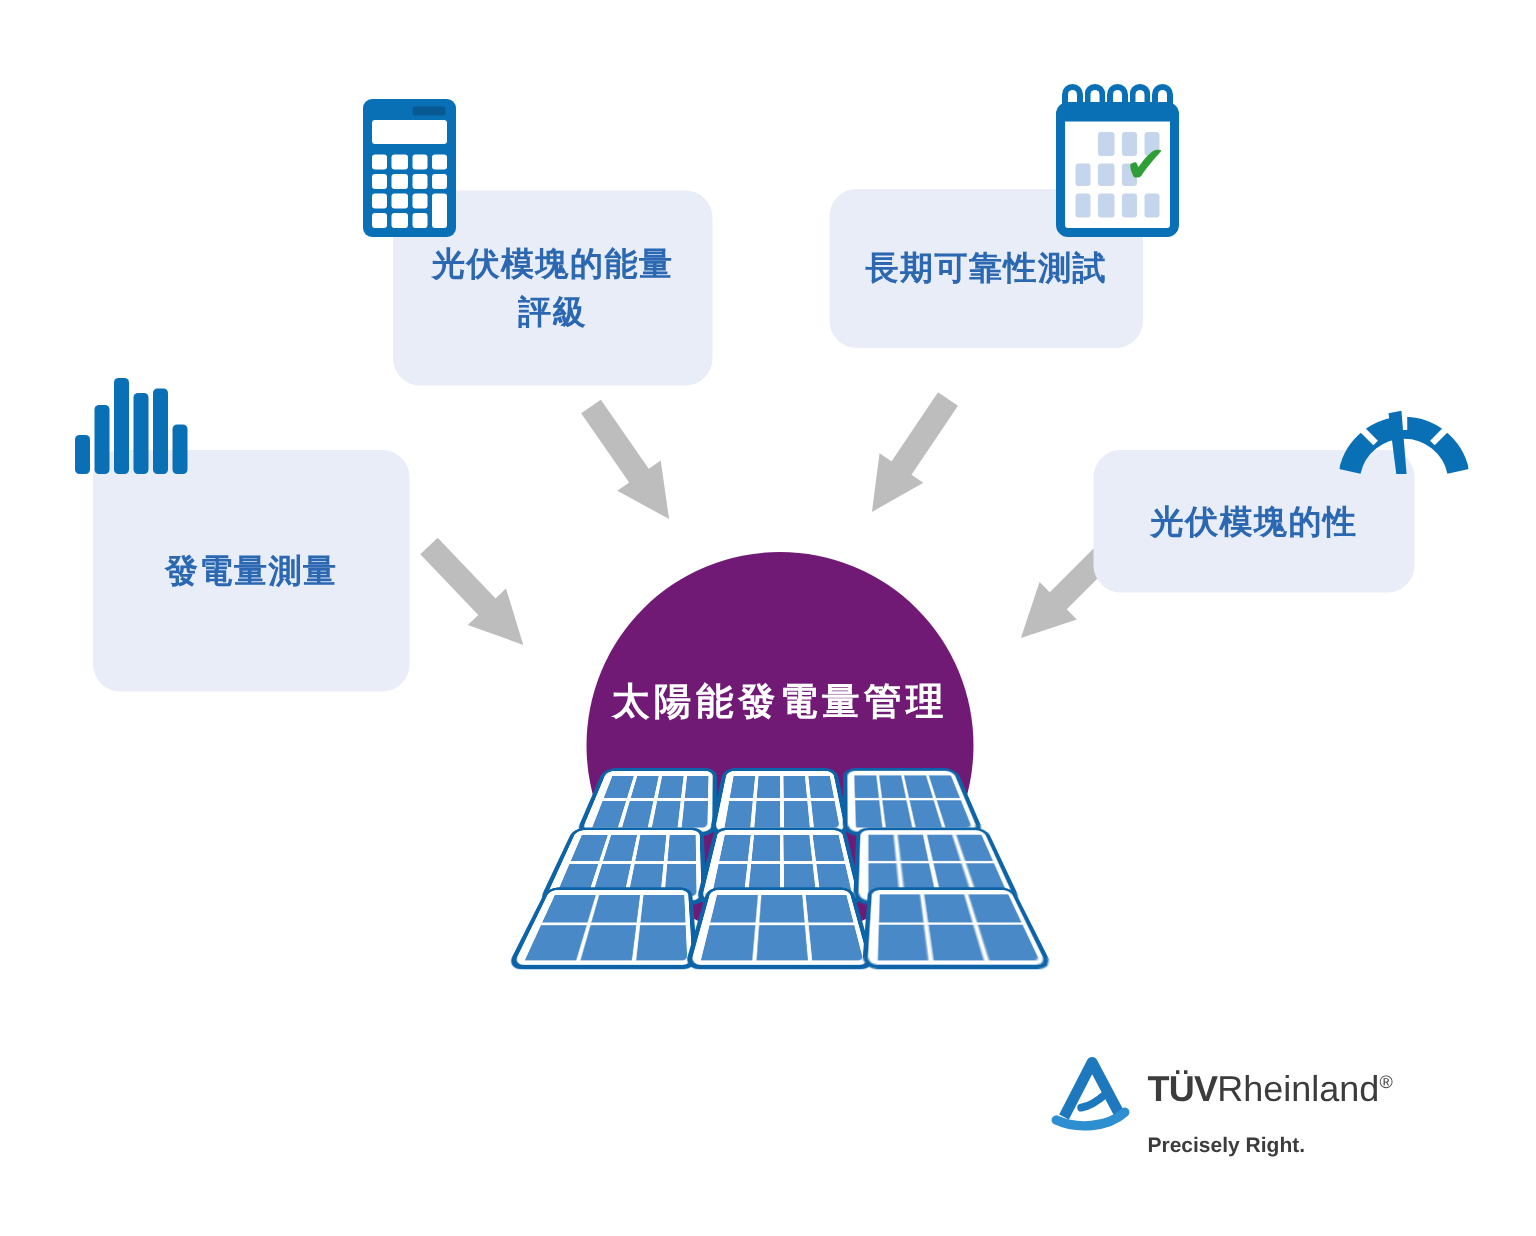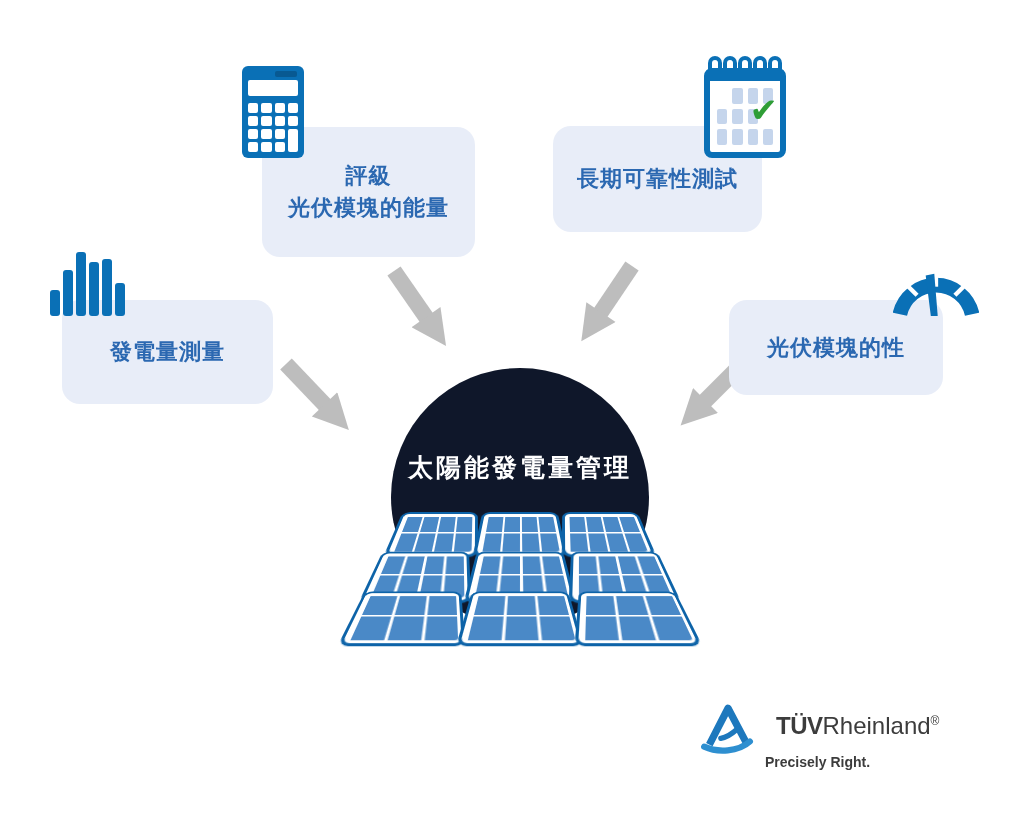--- a/index.html
+++ b/index.html
@@ -8,21 +8,21 @@
 
   
   .arrows{position:absolute;left:0;top:0;width:1024px;height:824px;pointer-events:none;}
 
   
   .node{position:absolute;background:#e8edf8;border-radius:18px;display:flex;flex-direction:column;
         align-items:center;justify-content:center;z-index:2;}
   .node .lbl{color:#2b68b1;font-size:22px;font-weight:700;line-height:32px;text-align:center;letter-spacing:1px;}
   .box1{left:262px;top:127px;width:213px;height:130px;}
   .box2{left:553px;top:126px;width:209px;height:106px;align-items:center;}
-  .box3{left:62px;top:300px;width:211px;height:104px;}
+  .box3{left:62px;top:300px;width:211px;height:161px;}
   .box4{left:729px;top:300px;width:214px;height:95px;}
 
   
   .calc{position:absolute;left:242px;top:66px;width:62px;height:92px;background:#0a70b6;border-radius:6px;z-index:3;}
   .calc-strip{position:absolute;right:7px;top:5px;width:22px;height:6px;background:#085992;border-radius:2px;}
   .calc-screen{position:absolute;left:6px;right:6px;top:14px;height:16px;background:#fff;border-radius:2px;}
   .calc-keys{position:absolute;left:6px;right:6px;top:37px;bottom:6px;display:grid;
              grid-template-columns:repeat(4,1fr);grid-template-rows:repeat(4,1fr);gap:3px;}
   .calc-keys .k{background:#fff;border-radius:2px;}
   .calc-keys .k.tall{grid-column:4;grid-row:3 / span 2;}
@@ -41,21 +41,21 @@
 
   
   .bars{position:absolute;left:50px;top:250px;width:78px;height:66px;display:flex;align-items:flex-end;gap:3px;z-index:3;}
   .bar{width:10px;background:#0a70b6;border-radius:3px;}
 
   
   .gauge{position:absolute;left:893px;top:264px;width:86px;height:54px;z-index:3;}
 
   
   .center-circle{position:absolute;left:391px;top:368px;width:258px;height:258px;border-radius:50%;
-                 background:#0f172a;z-index:1;}
+                 background:#701a75;z-index:1;}
   .center-label{position:absolute;left:0;right:0;top:83px;text-align:center;color:#ffffff;
                 font-size:25px;font-weight:700;letter-spacing:3px;}
 
   
   .prow{position:absolute;left:520px;transform:translateX(-50%);display:flex;}
   .row-back{top:505px;gap:6px;z-index:2;}
   .row-mid{top:543px;gap:7px;z-index:3;}
   .row-front{top:582px;gap:8px;z-index:4;}
   .panel{background:#4a89c7;border:3px solid #fff;border-radius:6px;box-shadow:0 0 0 3px #0d63a8;
          background-image:linear-gradient(to right,#fff 2.5px,transparent 2.5px),
@@ -65,21 +65,21 @@
   .row-mid   .panel{width:86px;height:56px;}
   .row-front .panel{width:98px;height:60px;background-size:33.4% 100%,100% 50%;}
   .p-left {transform:perspective(170px) rotateX(42deg) skewX(-9deg);}
   .p-mid  {transform:perspective(170px) rotateX(42deg);}
   .p-right{transform:perspective(170px) rotateX(42deg) skewX(9deg);}
 
   
   .logo{position:absolute;left:700px;top:700px;display:flex;align-items:flex-start;z-index:2;}
   .logo-tri{width:54px;height:56px;margin-right:11px;}
   .logo-text{padding-top:8px;color:#3c3c3c;}
-  .logo-line{font-size:24px;line-height:26px;white-space:nowrap;margin-left:11px;}
+  .logo-line{font-size:24px;line-height:26px;white-space:nowrap;}
   .logo-bold{font-weight:700;letter-spacing:-0.5px;}
   .logo-reg{font-weight:400;}
   .logo-r{font-size:12px;vertical-align:super;}
   .tagline{font-size:14px;font-weight:700;margin-top:15px;}
 </style>
 </head>
 <body>
 
 <div class="canvas">
 
@@ -90,22 +90,22 @@
       </marker>
     </defs>
     <path d="M394 271 L428 320" stroke="#bdbdbd" stroke-width="16" fill="none" marker-end="url(#ah)"></path>
     <path d="M286 364 L327 407" stroke="#bdbdbd" stroke-width="16" fill="none" marker-end="url(#ah)"></path>
     <path d="M632 266 L599 315" stroke="#bdbdbd" stroke-width="16" fill="none" marker-end="url(#ah)"></path>
     <path d="M742 364 L703 403" stroke="#bdbdbd" stroke-width="16" fill="none" marker-end="url(#ah)"></path>
   </svg>
 
   <div class="node box1">
     <div class="lbl">
+      <div>光伏模塊的能量</div>
       <div>評級</div>
-      <div>光伏模塊的能量</div>
     </div>
   </div>
   <div class="node box2">
     <div class="lbl">
       <div>長期可靠性測試</div>
     </div>
   </div>
   <div class="node box3">
     <div class="lbl">
       <div>發電量測量</div>

